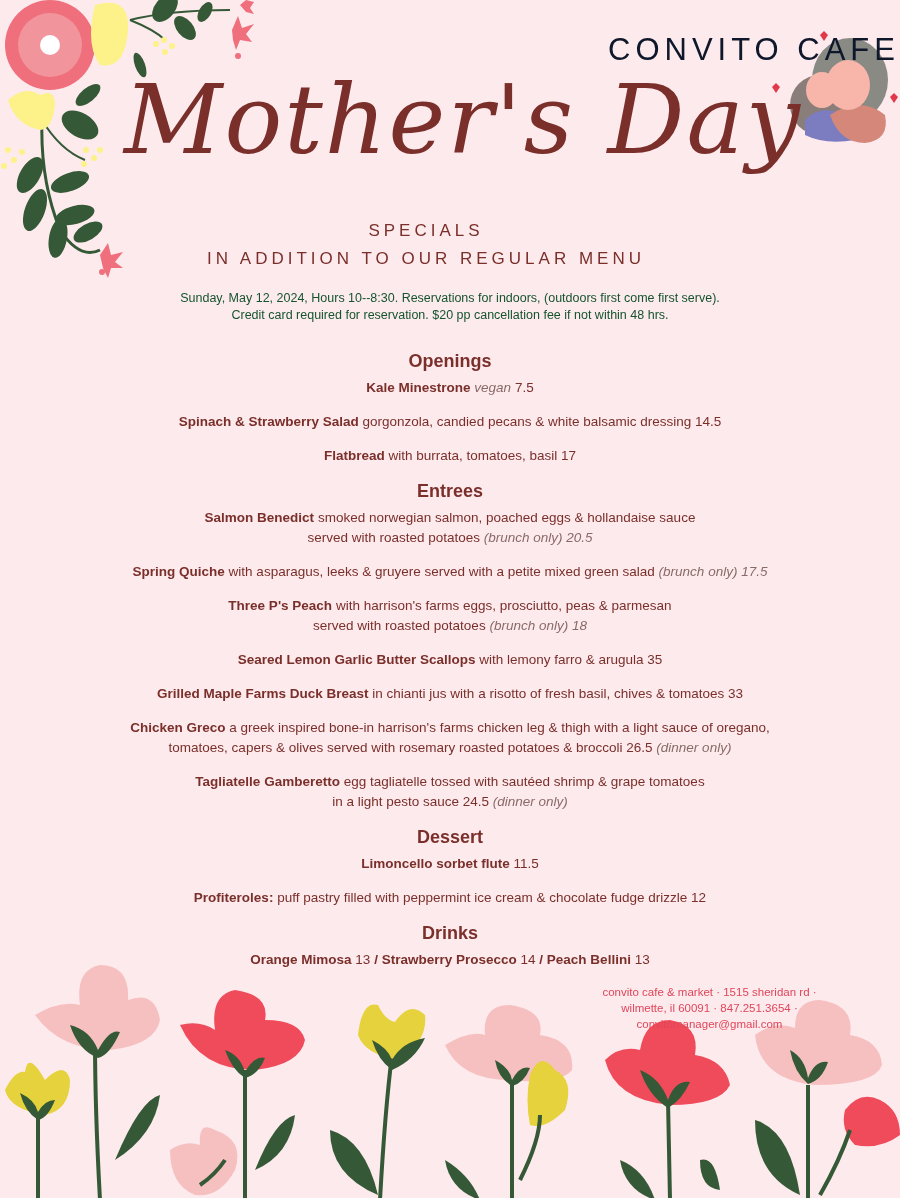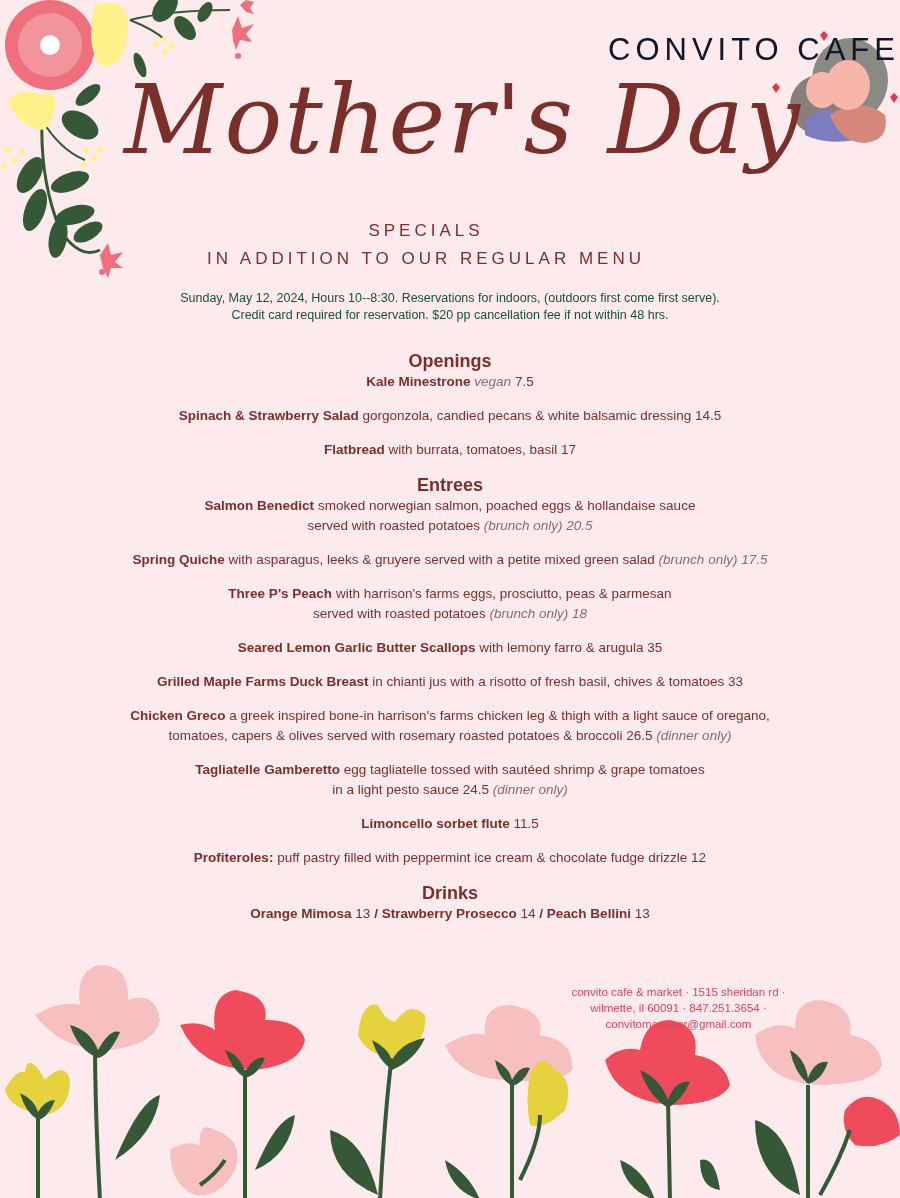--- a/index.html
+++ b/index.html
@@ -36,27 +36,27 @@
   }
   .menu {
     position: absolute; top: 350px; left: 60px; width: 780px;
     text-align: center; color: #7a2f2a;
   }
   .section-title {
     font-size: 18px; font-weight: bold; 
     text-underline-offset: 3px; margin: 0; line-height: 22px;
   }
   .item {
-    font-size: 13.5px; line-height: 20px; margin: 0 0 14px 0;
+    font-size: 13.5px; line-height: 20px; margin: 6px 0 14px 0;
   }
   .item b { font-weight: bold; }
   .item .note { font-style: italic; color: #8a6a67; }
   .sec { margin-bottom: 6px; }
   .footer {
-    position: absolute; top: 984px; left: 546px; width: 265px;
+    position: absolute; top: 984px; left: 577px; width: 265px;
     text-align: center; font-size: 11.5px; line-height: 16px; color: #e0465a;
   }
 </style>
 </head>
 <body>
 
 <svg class="deco" style="left:0;top:0" width="260" height="280" viewBox="0 0 260 280">
 
   <path d="M42 120 Q40 180 60 230 Q80 260 100 250" stroke="#355936" stroke-width="3" fill="none"></path>
   <path d="M42 120 Q60 150 85 160" stroke="#355936" stroke-width="2" fill="none"></path>
@@ -139,20 +139,21 @@
     <p class="item"><b>Salmon Benedict</b> <span>smoked norwegian salmon, poached eggs &amp; hollandaise sauce</span><br><span>served with roasted potatoes</span> <span class="note">(brunch only) 20.5</span></p>
     <p class="item"><b>Spring Quiche</b> <span>with asparagus, leeks &amp; gruyere served with a petite mixed green salad</span> <span class="note">(brunch only) 17.5</span></p>
     <p class="item"><b>Three P's Peach</b> <span>with harrison's farms eggs, prosciutto, peas &amp; parmesan</span><br><span>served with roasted potatoes</span> <span class="note">(brunch only) 18</span></p>
     <p class="item"><b>Seared Lemon Garlic Butter Scallops</b> <span>with lemony farro &amp; arugula 35</span></p>
     <p class="item"><b>Grilled Maple Farms Duck Breast</b> <span>in chianti jus with a risotto of fresh basil, chives &amp; tomatoes 33</span></p>
     <p class="item"><b>Chicken Greco</b> <span>a greek inspired bone-in harrison's farms chicken leg &amp; thigh with a light sauce of oregano,</span><br><span>tomatoes, capers &amp; olives served with rosemary roasted potatoes &amp; broccoli 26.5</span> <span class="note">(dinner only)</span></p>
     <p class="item"><b>Tagliatelle Gamberetto</b> <span>egg tagliatelle tossed with sautéed shrimp &amp; grape tomatoes</span><br><span>in a light pesto sauce 24.5 </span> <span class="note">(dinner only)</span></p>
   </div>
 
   <div class="sec">
+    <h2 class="section-title">Dessert</h2>
     <p class="item"><b>Limoncello sorbet flute</b> <span>11.5</span></p>
     <p class="item"><b>Profiteroles:</b> <span>puff pastry filled with peppermint ice cream &amp; chocolate fudge drizzle 12</span></p>
   </div>
 
   <div class="sec">
     <h2 class="section-title">Drinks</h2>
     <p class="item">
       <b>Orange Mimosa</b> <span>13</span>
       <b>/</b>
       <b>Strawberry Prosecco</b> <span>14</span>

